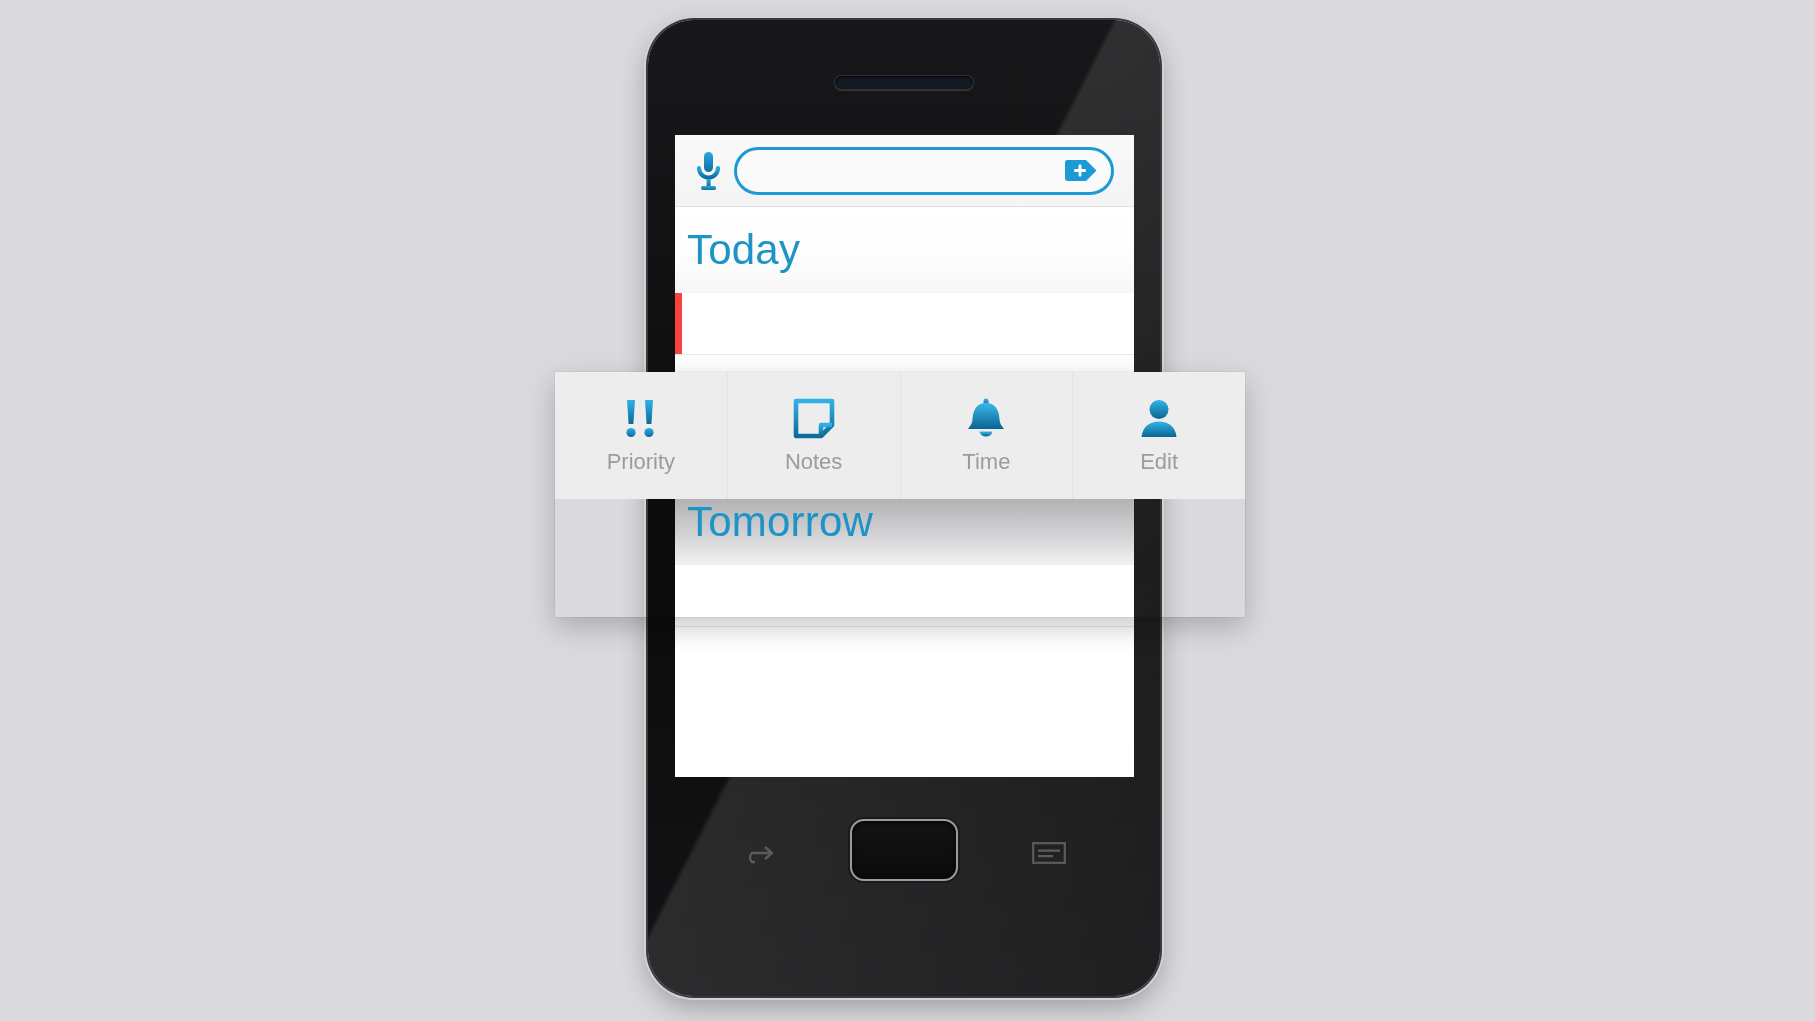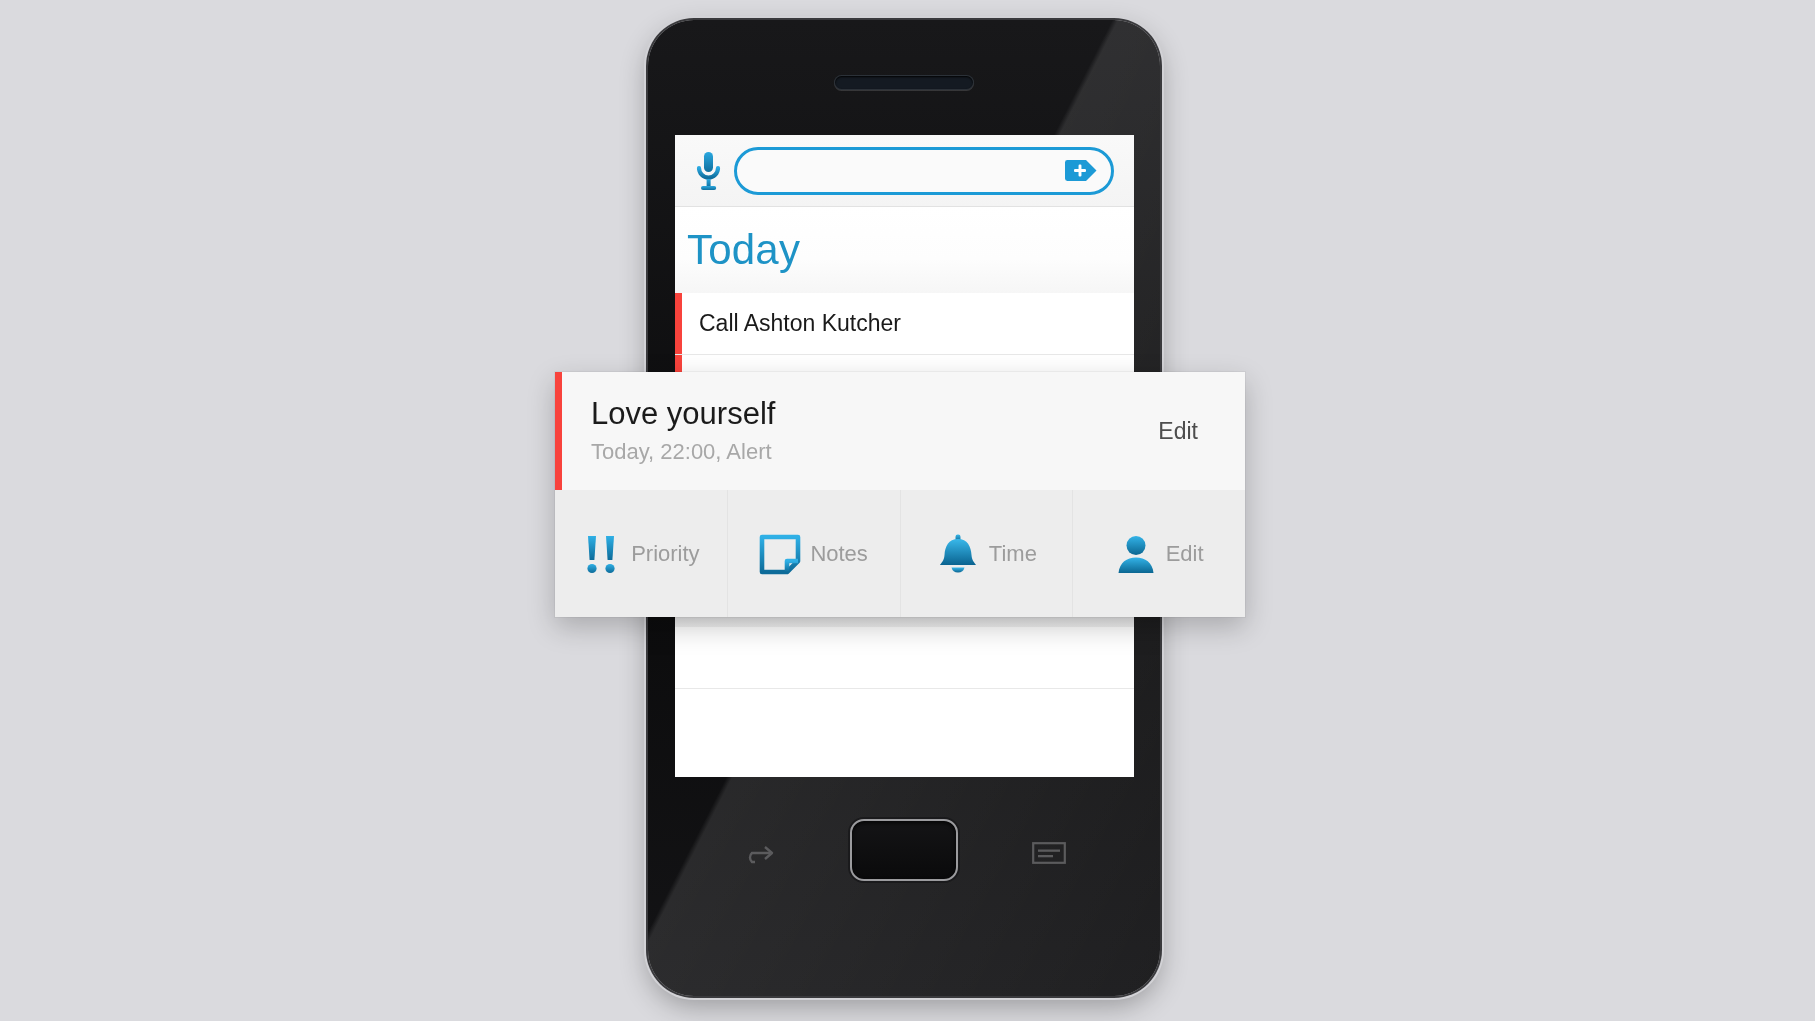--- a/index.html
+++ b/index.html
@@ -156,21 +156,21 @@
     font-size:23px; color:#4d4d4d;
     padding-right:47px; flex:none;
   }
   #popup-actions {
     height:127px;
     background:#ededed;
     display:flex;
   }
   .action {
     flex:1;
-    display:flex; flex-direction:row;
+    display:flex; flex-direction:column;
     align-items:center; justify-content:center;
     gap:9px;
     border-right:1px solid #e3e3e3;
   }
   .action:last-child { border-right:0; }
   .action .glyph {
     height:44px; display:flex; align-items:flex-end; justify-content:center;
   }
   .action .lbl { font-size:22px; color:#9c9c9c; }
 </style>
@@ -208,24 +208,20 @@
               <rect x="10" y="10.1" width="12" height="2.9" rx="1.1" fill="#fff"></rect>
               <rect x="14.55" y="5.6" width="2.9" height="12" rx="1.1" fill="#fff"></rect>
             </svg>
           </div>
         </div>
       </div>
 
       <div class="section-head light">
         <span>Today</span>
       </div>
-      <div class="task">
-        <span class="bar" style="background:#f8433c"></span>
-        <span>Call Ashton Kutcher</span>
-      </div>
 
       <div class="task">
         <span class="bar" style="background:#f8433c"></span>
       </div>
       <div class="task">
         <span class="bar" style="background:transparent"></span>
       </div>
       <div class="task">
         <span class="bar" style="background:transparent"></span>
       </div>
@@ -252,28 +248,20 @@
           <rect x="1.2" y="1.2" width="31.6" height="19.6" fill="none" stroke="#5b5b5d" stroke-width="2.2"></rect>
           <rect x="6" y="7.5" width="22" height="2.3" fill="#5b5b5d"></rect>
           <rect x="6" y="13" width="15" height="2.3" fill="#5b5b5d"></rect>
         </svg>
       </div>
     </div>
   </div>
 
   <div id="popup">
 
-    <div id="popup-head">
-      <span class="redbar"></span>
-      <div id="popup-text">
-        <div id="popup-title">Love yourself</div>
-        <div id="popup-sub">Today, 22:00, Alert</div>
-      </div>
-      <div id="popup-edit">Edit</div>
-    </div>
 
     <div id="popup-actions">
 
       <div class="action">
         <span class="glyph">
           <svg width="40" height="42" viewBox="0 0 40 42">
             <defs>
               <linearGradient id="gp" x1="0" y1="0" x2="0" y2="1">
                 <stop offset="0" stop-color="#2fb0e6"></stop>
                 <stop offset="1" stop-color="#0d6b99"></stop>

